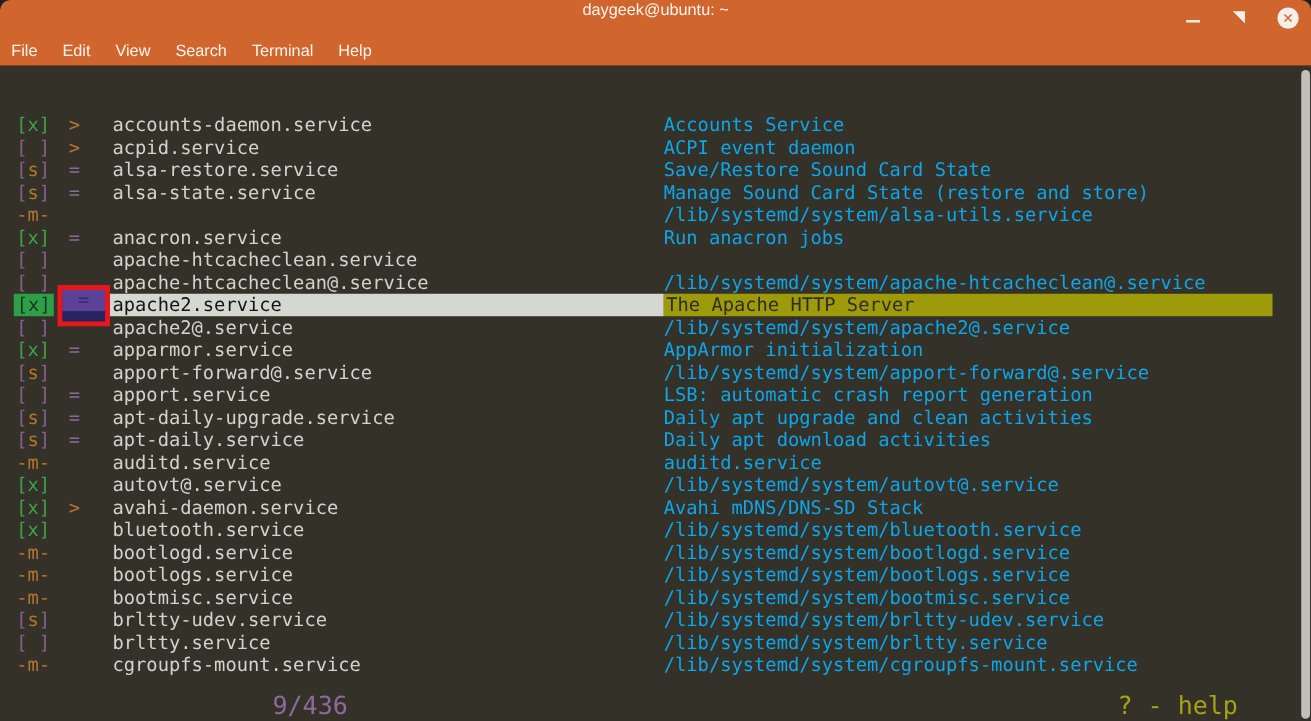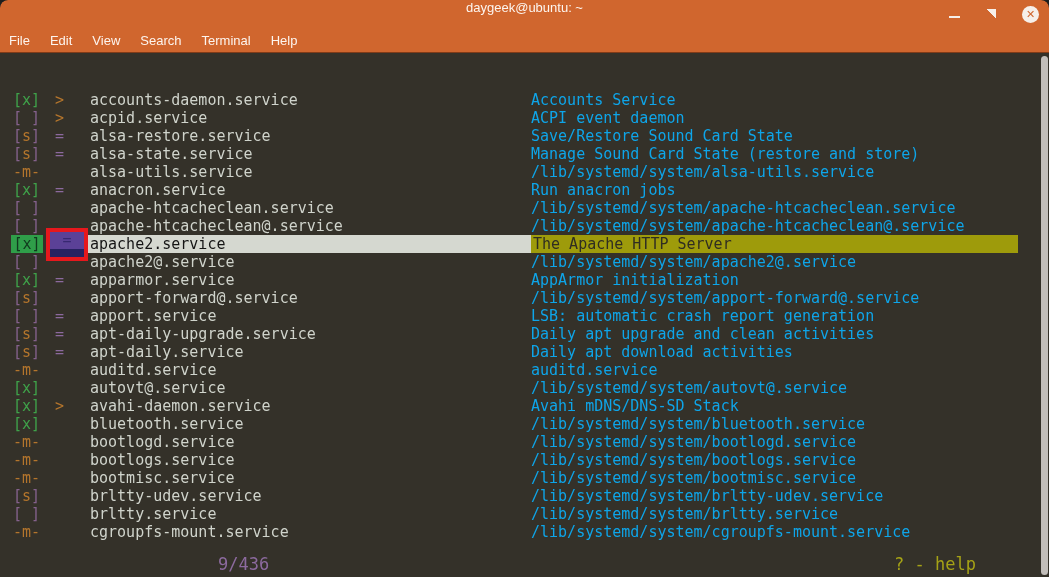--- a/index.html
+++ b/index.html
@@ -44,21 +44,21 @@
   .sel-name{left:90px;color:#141414;z-index:2;}
   .sel-descbar{position:absolute;left:531px;top:0;width:487px;height:18px;background:#9e9b0b;}
   .sel-desc{left:533px;color:#2f2d22;z-index:2;}
   
   .anno{position:absolute;left:46px;top:-7px;width:42px;height:33px;z-index:5;
         border:4px solid #e6181d;box-sizing:border-box;}
   .anno .violet{height:17px;background:#5b4197;color:#372871;text-align:center;
                 font-size:15px;line-height:17px;}
   .anno .indigo{height:8px;background:#272261;}
   
-  .statusline{position:absolute;left:0;right:0;top:502px;height:18px;font-size:17px;
+  .statusline{position:absolute;left:0;right:0;top:502px;height:18px;font-size:20px;
               line-height:18px;}
   .counter{position:absolute;left:218px;color:#8c6a9e;}
   .helphint{position:absolute;left:894px;color:#a5a216;}
   
   .scrollbar{position:absolute;right:1px;top:3px;bottom:2px;width:7px;
              background:#c2beba;border-radius:4px;}
 </style>
 </head>
 <body>
 
@@ -81,23 +81,23 @@
     <span class="menu-item">Terminal</span>
     <span class="menu-item">Help</span>
   </div>
 
   <div class="screen">
     <div id="service-list">
         <div class="row" style="top: 38px;"><span class="mark c-green">[x]</span><span class="arrow c-orange">&gt;</span><span class="name">accounts-daemon.service</span><span class="desc c-olive">Accounts Service</span></div>
         <div class="row" style="top: 56px;"><span class="mark c-purple">[ ]</span><span class="arrow c-orange">&gt;</span><span class="name">acpid.service</span><span class="desc c-olive">ACPI event daemon</span></div>
         <div class="row" style="top: 74px;"><span class="mark"><span class="c-purple" style="position: static;">[</span><span class="c-orange" style="position: static;">s</span><span class="c-purple" style="position: static;">]</span></span><span class="arrow c-purple2">=</span><span class="name">alsa-restore.service</span><span class="desc c-olive">Save/Restore Sound Card State</span></div>
         <div class="row" style="top: 92px;"><span class="mark"><span class="c-purple" style="position: static;">[</span><span class="c-orange" style="position: static;">s</span><span class="c-purple" style="position: static;">]</span></span><span class="arrow c-purple2">=</span><span class="name">alsa-state.service</span><span class="desc c-olive">Manage Sound Card State (restore and store)</span></div>
-        <div class="row" style="top: 110px;"><span class="mark c-orange">-m-</span><span class="name">alsa-utils.service</span><span class="desc c-olive">/lib/systemd/system/alsa-utils.service</span></div>
+        <div class="row" style="top: 110px;"><span class="mark c-orange">-m-</span><span class="desc c-olive">/lib/systemd/system/alsa-utils.service</span></div>
         <div class="row" style="top: 128px;"><span class="mark c-green">[x]</span><span class="arrow c-purple2">=</span><span class="name">anacron.service</span><span class="desc c-olive">Run anacron jobs</span></div>
-        <div class="row" style="top: 146px;"><span class="mark c-purple">[ ]</span><span class="name">apache-htcacheclean.service</span><span class="desc c-olive">/lib/systemd/system/apache-htcacheclean.service</span></div>
+        <div class="row" style="top: 146px;"><span class="mark c-purple">[ ]</span><span class="name">apache-htcacheclean.service</span></div>
         <div class="row" style="top: 164px;"><span class="mark c-purple">[ ]</span><span class="name">apache-htcacheclean@.service</span><span class="desc c-olive">/lib/systemd/system/apache-htcacheclean@.service</span></div>
         <div class="row" style="top: 182px;"><div class="sel-graybar"></div><div class="sel-descbar"></div><span class="sel-state">[x]</span><span class="sel-name">apache2.service</span><span class="sel-desc">The Apache HTTP Server</span><div class="anno"><div class="violet">=</div><div class="indigo"></div></div></div>
         <div class="row" style="top: 200px;"><span class="mark c-purple">[ ]</span><span class="name">apache2@.service</span><span class="desc c-olive">/lib/systemd/system/apache2@.service</span></div>
         <div class="row" style="top: 218px;"><span class="mark c-green">[x]</span><span class="arrow c-purple2">=</span><span class="name">apparmor.service</span><span class="desc c-olive">AppArmor initialization</span></div>
         <div class="row" style="top: 236px;"><span class="mark"><span class="c-purple" style="position: static;">[</span><span class="c-orange" style="position: static;">s</span><span class="c-purple" style="position: static;">]</span></span><span class="name">apport-forward@.service</span><span class="desc c-olive">/lib/systemd/system/apport-forward@.service</span></div>
         <div class="row" style="top: 254px;"><span class="mark c-purple">[ ]</span><span class="arrow c-purple2">=</span><span class="name">apport.service</span><span class="desc c-olive">LSB: automatic crash report generation</span></div>
         <div class="row" style="top: 272px;"><span class="mark"><span class="c-purple" style="position: static;">[</span><span class="c-orange" style="position: static;">s</span><span class="c-purple" style="position: static;">]</span></span><span class="arrow c-purple2">=</span><span class="name">apt-daily-upgrade.service</span><span class="desc c-olive">Daily apt upgrade and clean activities</span></div>
         <div class="row" style="top: 290px;"><span class="mark"><span class="c-purple" style="position: static;">[</span><span class="c-orange" style="position: static;">s</span><span class="c-purple" style="position: static;">]</span></span><span class="arrow c-purple2">=</span><span class="name">apt-daily.service</span><span class="desc c-olive">Daily apt download activities</span></div>
         <div class="row" style="top: 308px;"><span class="mark c-orange">-m-</span><span class="name">auditd.service</span><span class="desc c-olive">auditd.service</span></div>
         <div class="row" style="top: 326px;"><span class="mark c-green">[x]</span><span class="name">autovt@.service</span><span class="desc c-olive">/lib/systemd/system/autovt@.service</span></div>

